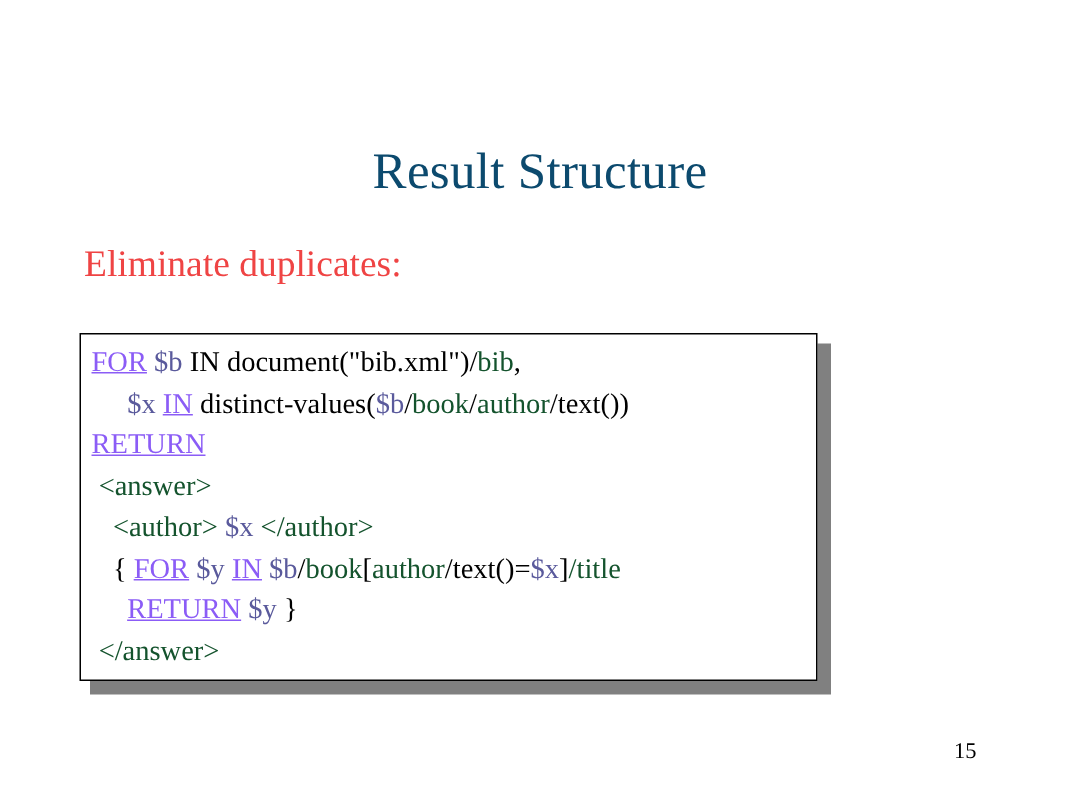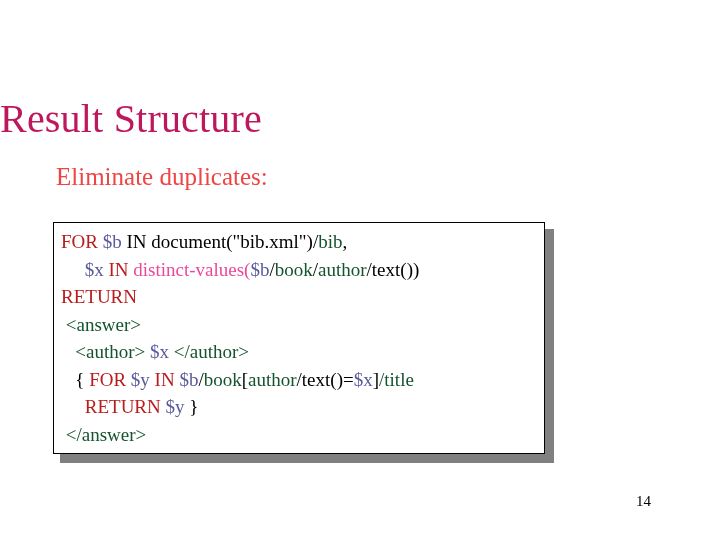--- a/index.html
+++ b/index.html
@@ -19,26 +19,26 @@
     position: absolute;
     inset: 0;
   }
 
   
   .slide-title {
     position: absolute;
     left: 0;
     top: 72px;
     width: 720px;
-    text-align: left;
-    font-size: 40px;
+    text-align: center;
+    font-size: 34px;
     line-height: 40px;
     font-weight: normal;
     letter-spacing: 0.2px;
-    color: #be185d;
+    color: #0c4a6e;
   }
 
   
   .subtitle {
     position: absolute;
     left: 56px;
     top: 162px;
     font-size: 25px;
     line-height: 30px;
     color: #ef4444;
@@ -72,24 +72,24 @@
     font-size: 19px;
     line-height: 27.5px;
     white-space: pre;
     font-family: "Liberation Serif", "DejaVu Serif", serif;
   }
   .code-line {
     white-space: pre;
   }
 
   .tok-plain  { color: #000000; }
-  .tok-kw     { color: #b91c1c; }
+  .tok-kw     { color: #8b5cf6; text-decoration: underline; }
   .tok-var    { color: #5a5a9c; }
   .tok-elem   { color: #14532d; }
-  .tok-func   { color: #ec4899; }
+  .tok-func   { color: #000000; }
 
   
   .page-number {
     position: absolute;
     left: 636px;
     top: 492px;
     width: 40px;
     text-align: left;
     font-size: 15px;
     line-height: 18px;
@@ -104,15 +104,15 @@
   <h1 class="slide-title">Result Structure</h1>
 
   <div class="subtitle">Eliminate duplicates:</div>
 
   <div class="code-shadow"></div>
 
   <div class="code-box">
     <div class="code-lines" id="code-lines"><div class="code-line"><span class="tok-kw">FOR</span><span class="tok-plain"> </span><span class="tok-var">$b</span><span class="tok-plain"> IN document("bib.xml")/</span><span class="tok-elem">bib</span><span class="tok-plain">,</span></div><div class="code-line"><span class="tok-plain">     </span><span class="tok-var">$x</span><span class="tok-plain"> </span><span class="tok-kw">IN</span><span class="tok-plain"> </span><span class="tok-func">distinct-values(</span><span class="tok-var">$b</span><span class="tok-plain">/</span><span class="tok-elem">book</span><span class="tok-plain">/</span><span class="tok-elem">author</span><span class="tok-plain">/text())</span></div><div class="code-line"><span class="tok-kw">RETURN</span></div><div class="code-line"><span class="tok-plain"> </span><span class="tok-elem">&lt;answer&gt;</span></div><div class="code-line"><span class="tok-plain">   </span><span class="tok-elem">&lt;author&gt;</span><span class="tok-plain"> </span><span class="tok-var">$x</span><span class="tok-plain"> </span><span class="tok-elem">&lt;/author&gt;</span></div><div class="code-line"><span class="tok-plain">   { </span><span class="tok-kw">FOR</span><span class="tok-plain"> </span><span class="tok-var">$y</span><span class="tok-plain"> </span><span class="tok-kw">IN</span><span class="tok-plain"> </span><span class="tok-var">$b</span><span class="tok-plain">/</span><span class="tok-elem">book</span><span class="tok-plain">[</span><span class="tok-elem">author</span><span class="tok-plain">/text()=</span><span class="tok-var">$x</span><span class="tok-plain">]</span><span class="tok-elem">/</span><span class="tok-elem">title</span></div><div class="code-line"><span class="tok-plain">     </span><span class="tok-kw">RETURN</span><span class="tok-plain"> </span><span class="tok-var">$y</span><span class="tok-plain"> }</span></div><div class="code-line"><span class="tok-plain"> </span><span class="tok-elem">&lt;/answer&gt;</span></div></div>
   </div>
 
-  <div class="page-number">14</div>
+  <div class="page-number">15</div>
 
 </div>
 
 </body></html>

